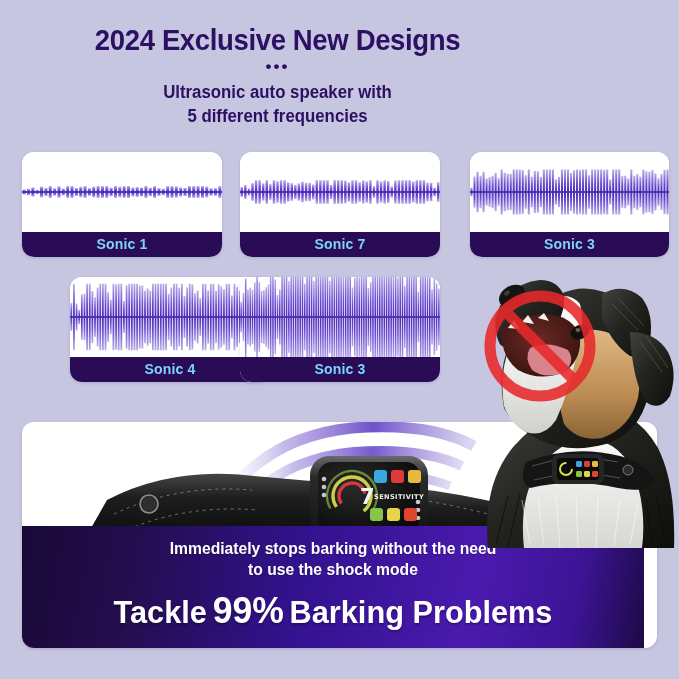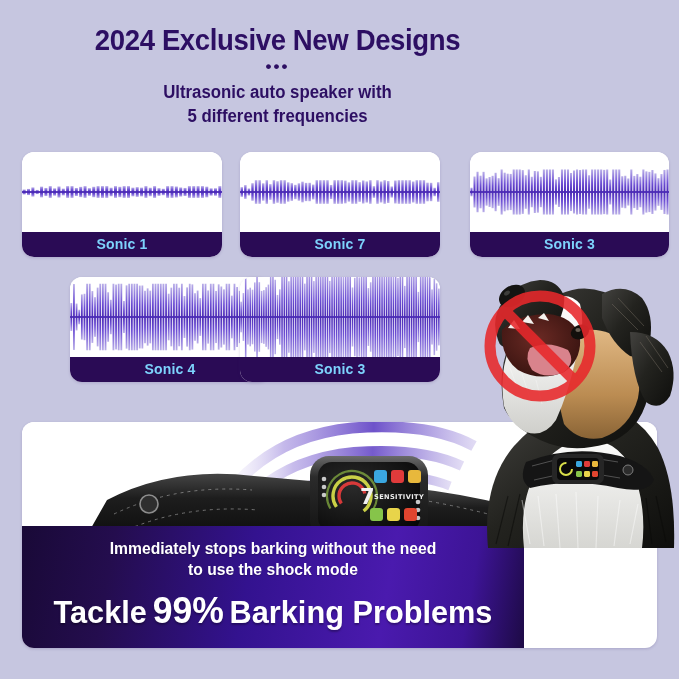--- a/index.html
+++ b/index.html
@@ -117,21 +117,21 @@
     height: 104px;
     background: #ffffff;
     overflow: hidden;
   }
   #collar-svg { position: absolute; left: 0; top: -18px; }
 
   #claim-banner {
     position: absolute;
     left: 0;
     top: 104px;
-    width: 502px;
+    width: 622px;
     height: 122px;
     background: linear-gradient(100deg,
         #190937 0%, #240d4e 18%, #33128f 45%,
         #4a1aae 72%, #3d1496 88%, #1d0a45 100%);
     text-align: center;
     overflow: hidden;
   }
   .claim-line {
     color: #ffffff;
     font-size: 16.5px;

